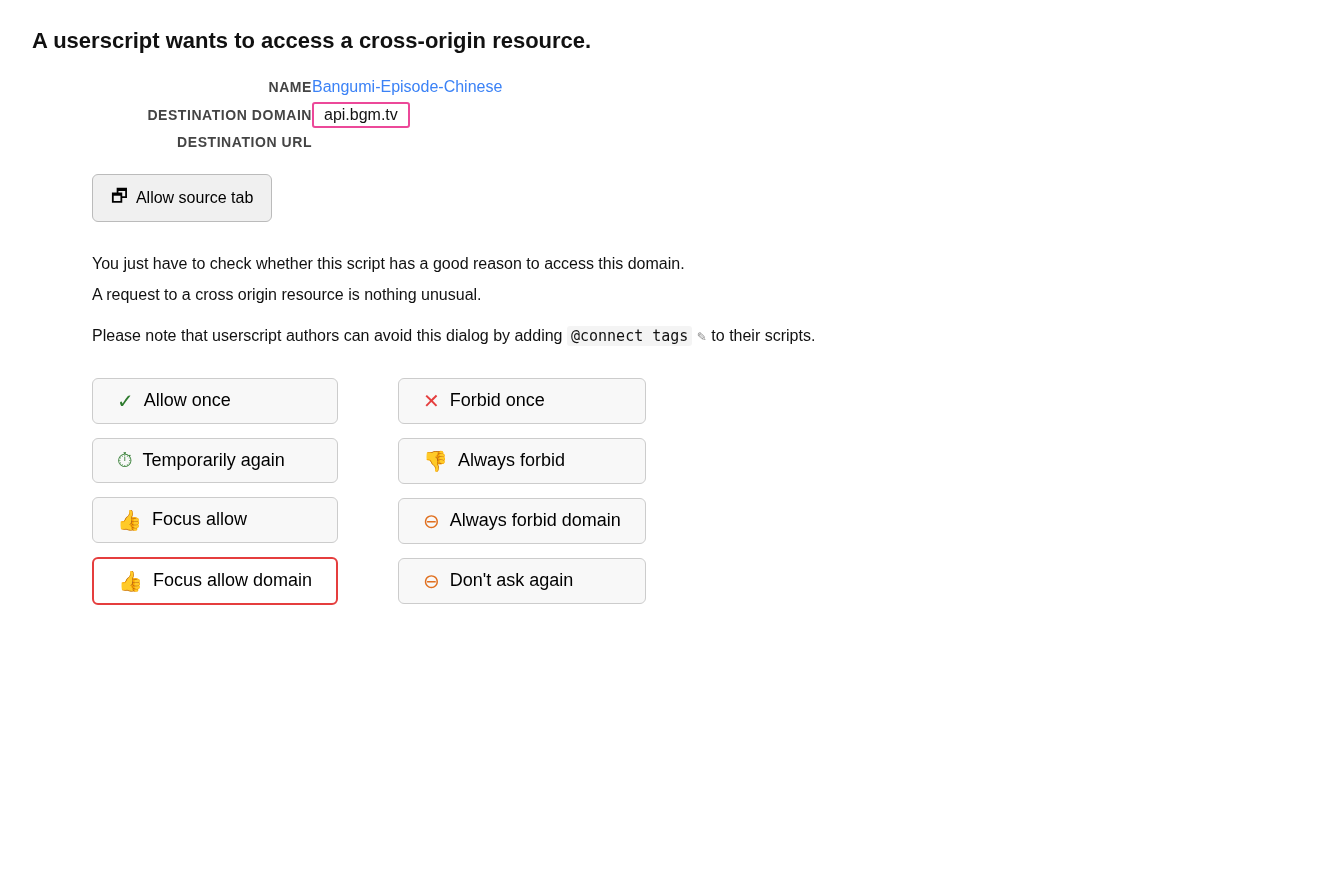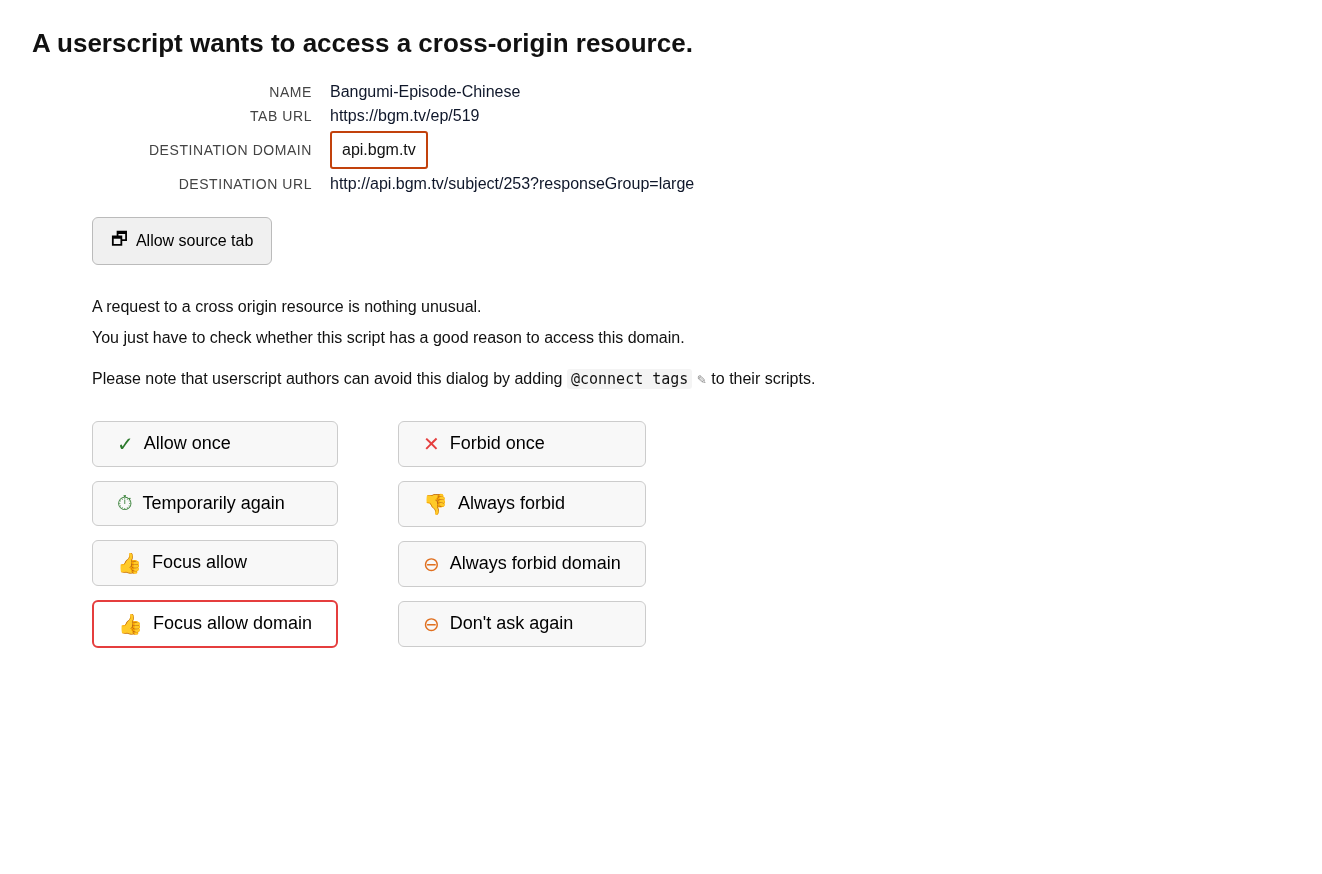--- a/index.html
+++ b/index.html
@@ -5,53 +5,52 @@
     * { box-sizing: border-box; margin: 0; padding: 0; }
     body {
       font-family: -apple-system, BlinkMacSystemFont, 'Segoe UI', Arial, sans-serif;
       background: #fff;
       color: #111;
       padding: 28px 32px;
       width: 1322px;
       min-height: 874px;
     }
     h1 {
-      font-size: 26px;
+      font-size: 22px;
       font-weight: 700;
       margin-bottom: 24px;
       color: #111;
     }
     .info-table {
       margin-bottom: 24px;
       margin-left: 60px;
     }
     .info-row {
       display: flex;
       align-items: baseline;
       margin-bottom: 6px;
     }
     .info-label {
       font-size: 14px;
-      font-weight: 400;
+      font-weight: 700;
       color: #444;
       letter-spacing: 0.04em;
       text-align: right;
       width: 220px;
-      margin-right: 18px;
       flex-shrink: 0;
     }
     .info-value {
       font-size: 16px;
-      color: #0f172a;
+      color: #3b82f6;
     }
     .destination-domain-value {
       font-size: 16px;
       color: #111;
-      border: 2px solid #c2410c;
-      padding: 8px 10px;
+      border: 2px solid #ec4899;
+      padding: 2px 10px;
       border-radius: 3px;
     }
     .focus-btn {
       display: inline-flex;
       align-items: center;
       gap: 8px;
       border: 1.5px solid #bbb;
       background: #f0f0f0;
       border-radius: 6px;
       padding: 8px 18px;
@@ -113,41 +112,36 @@
 
 
 <h1>A userscript wants to access a cross-origin resource.</h1>
 
 <div class="info-table">
   <div class="info-row">
     <span class="info-label">NAME</span>
     <span class="info-value">Bangumi-Episode-Chinese</span>
   </div>
   <div class="info-row">
-    <span class="info-label">TAB URL</span>
-    <span class="info-value">https://bgm.tv/ep/519</span>
-  </div>
-  <div class="info-row">
     <span class="info-label">DESTINATION DOMAIN</span>
     <span class="destination-domain-value">api.bgm.tv</span>
   </div>
   <div class="info-row">
     <span class="info-label">DESTINATION URL</span>
-    <span class="info-value">http://api.bgm.tv/subject/253?responseGroup=large</span>
   </div>
 </div>
 
 <button class="focus-btn">
   <span style="font-size:18px;">🗗</span>
   <span>Allow source tab</span>
 </button>
 
 <div class="description">
+  <p>You just have to check whether this script has a good reason to access this domain.</p>
   <p>A request to a cross origin resource is nothing unusual.</p>
-  <p>You just have to check whether this script has a good reason to access this domain.</p>
   <p class="note">
     Please note that userscript authors can avoid this dialog by adding <span class="monospace">@connect tags</span> <span class="link-icon">✎</span> to their scripts.
   </p>
 </div>
 
 <div class="actions">
   <div class="action-col" id="left-col">
       <button class="action-btn">
         <span class="icon-green">✓</span>
         <span>Allow once</span>

